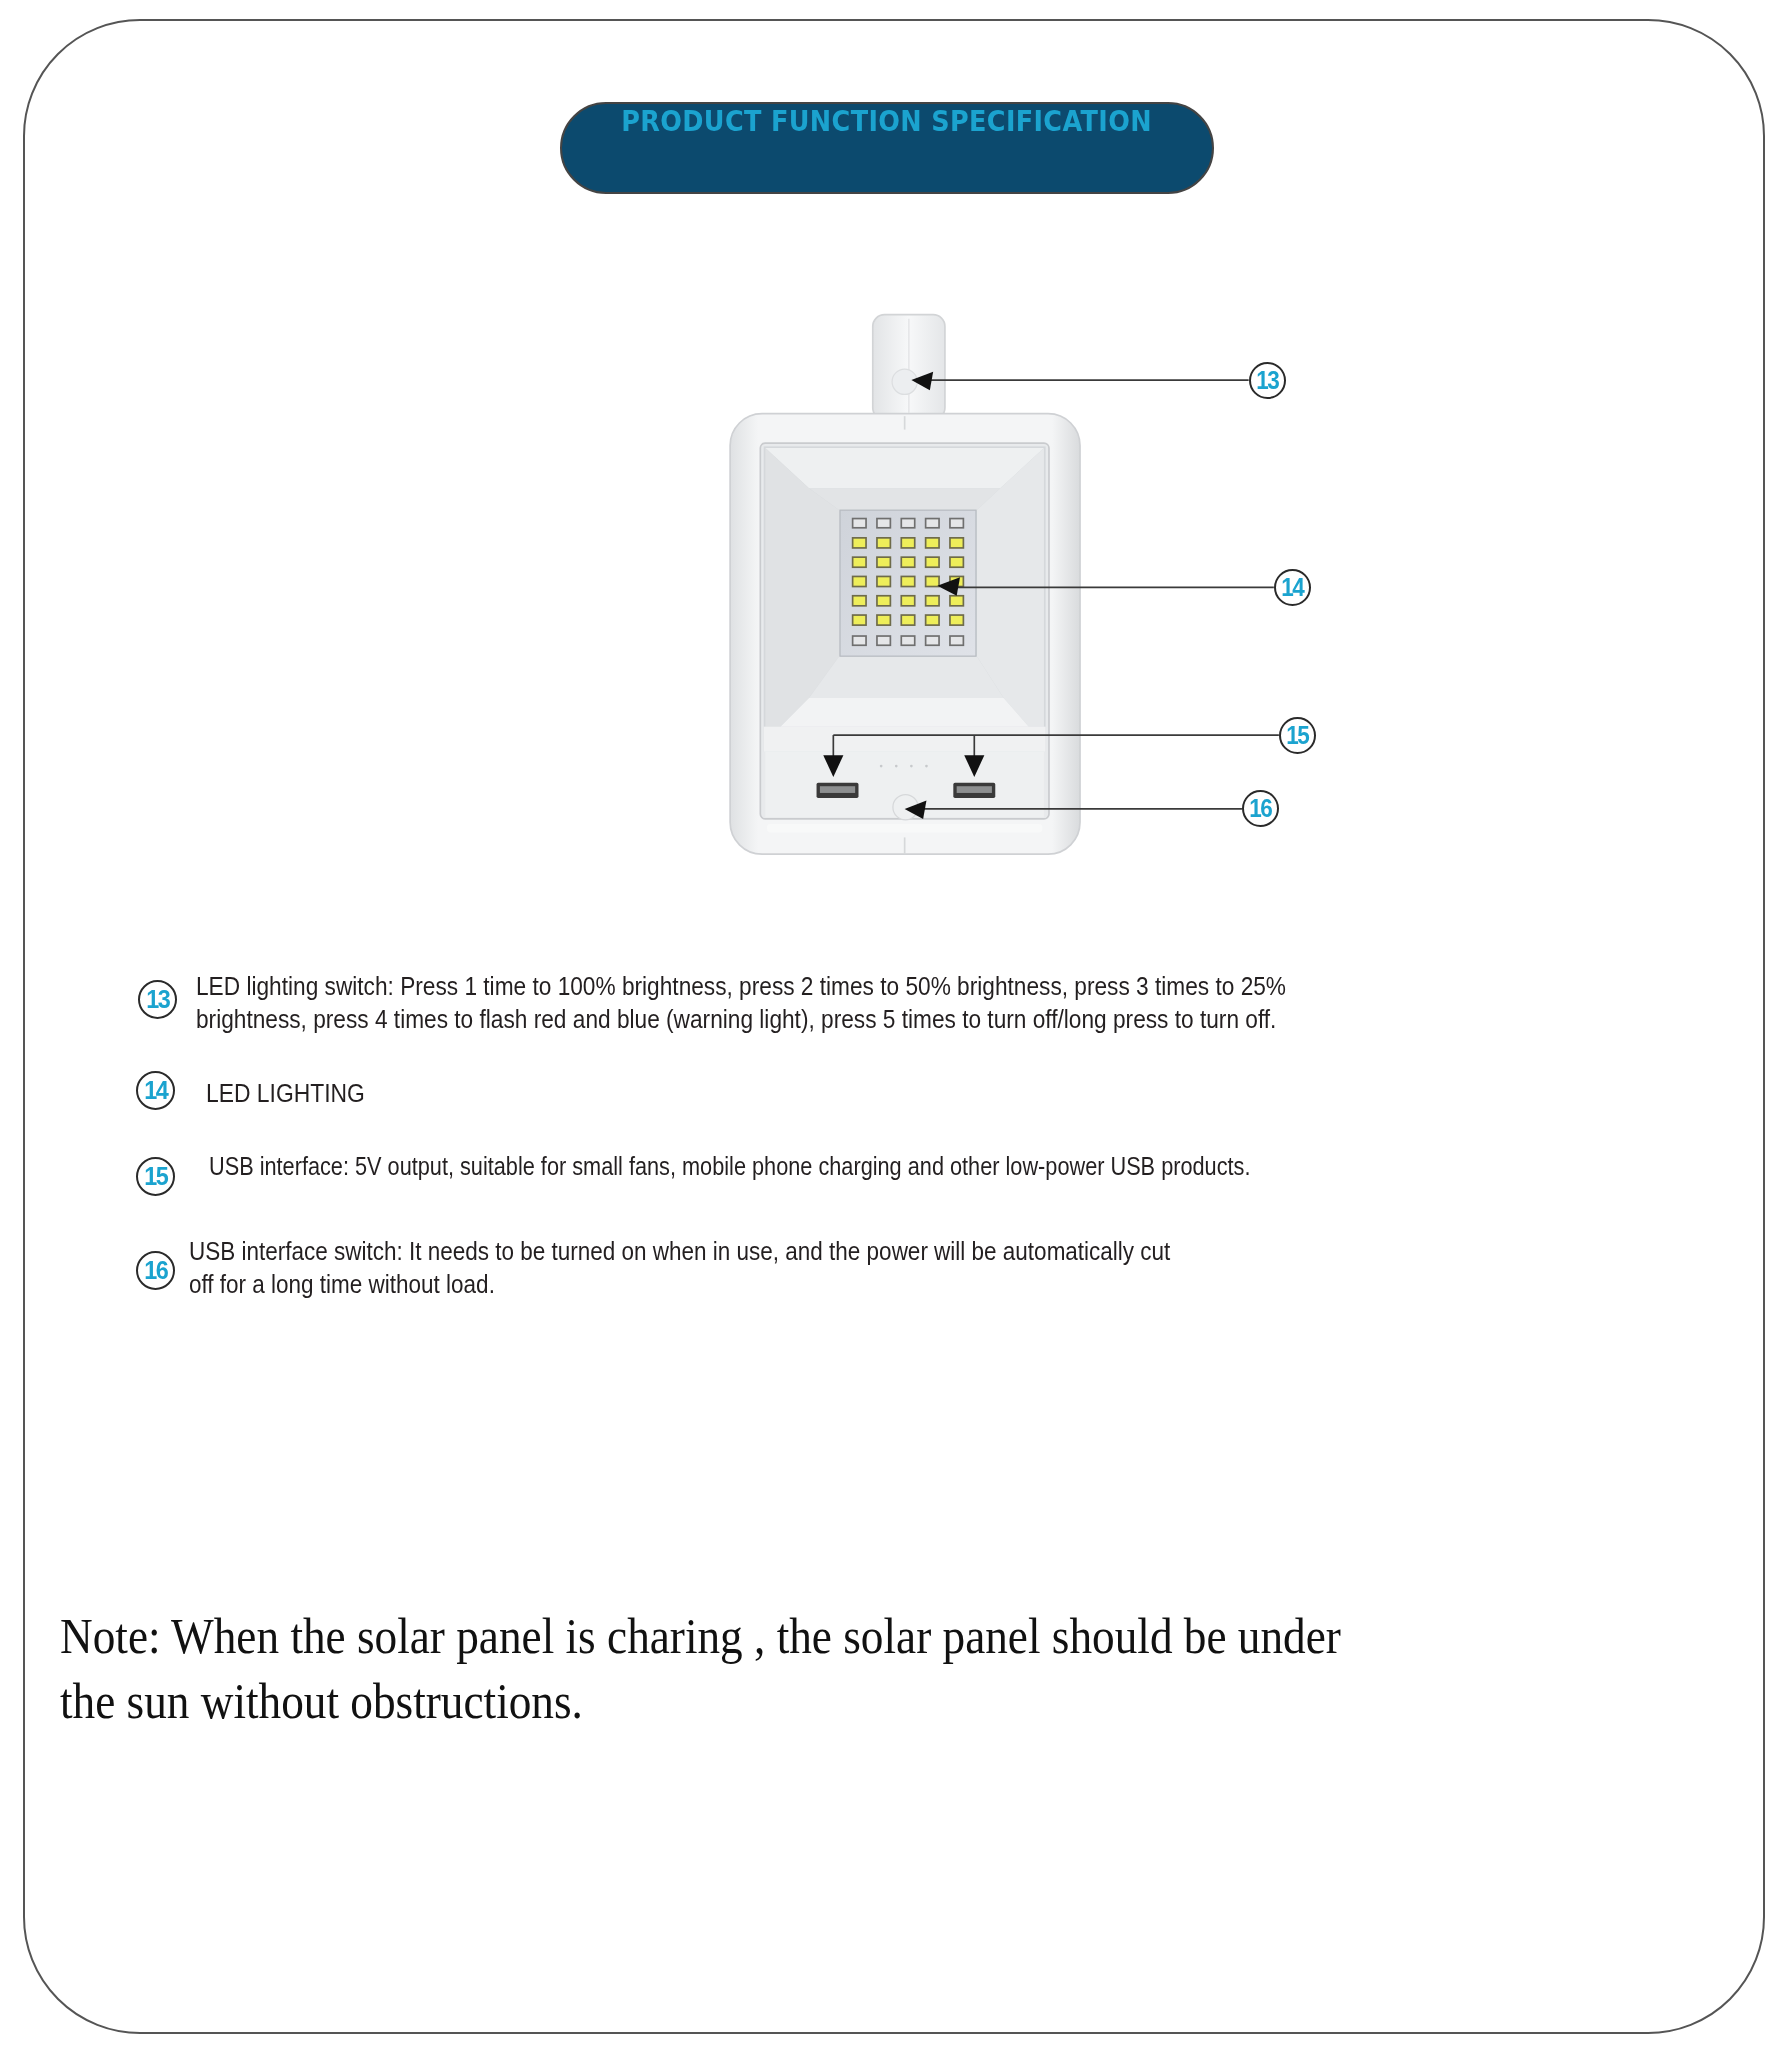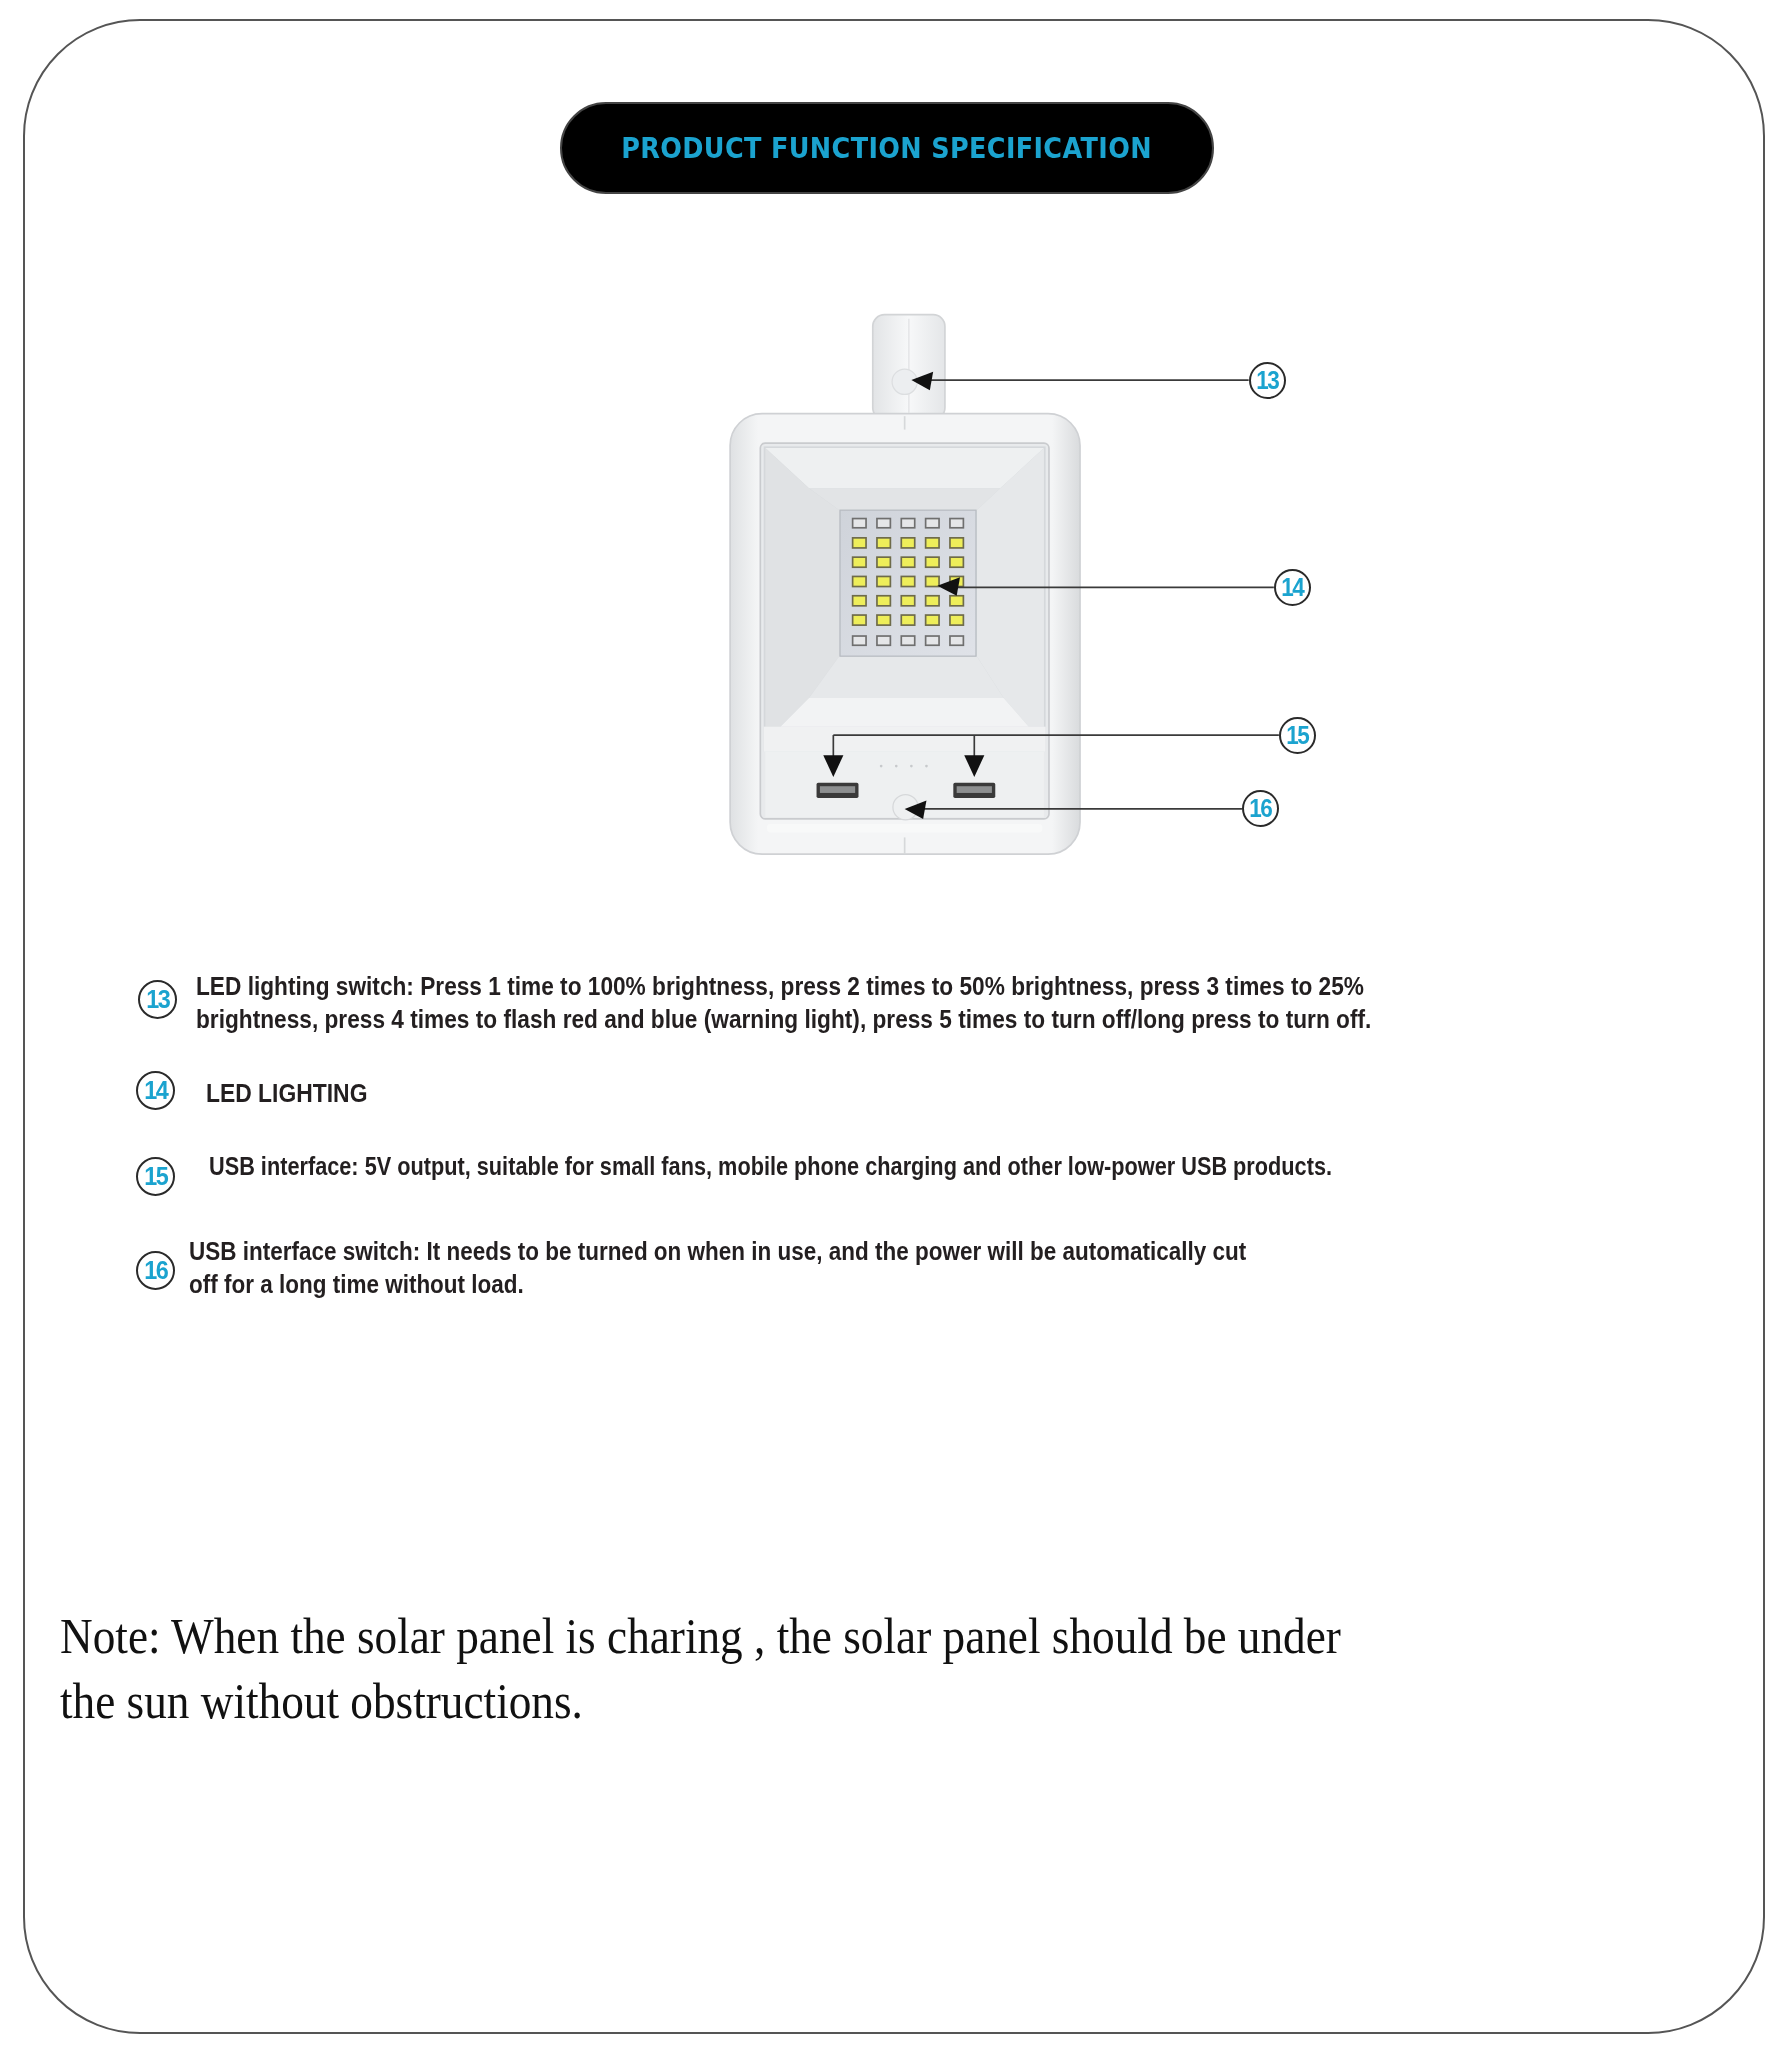--- a/index.html
+++ b/index.html
@@ -2,21 +2,21 @@
 <html style="font-size:13.4px"><head>
 <meta charset="utf-8">
 <style>
   html, body { margin: 0; padding: 0; background: #ffffff; }
   body { width: 1790px; height: 2062px; position: relative; overflow: hidden;
          font-family: "Liberation Sans", "DejaVu Sans", sans-serif; color: #231f20; }
   .frame { position: absolute; left: 22.7px; top: 19.3px; width: 1742px; height: 2015px;
            border: 2.5px solid #555; border-radius: 117px; box-sizing: border-box; }
   .title-pill { position: absolute; left: 560px; top: 102px; width: 654px; height: 92px;
                 box-sizing: border-box; border: 2.5px solid #444; border-radius: 46px;
-                background: #000000; display: flex; align-items: center; justify-content: center; }
+                background: #0c4a6e; display: flex; align-items: flex-start; justify-content: center; }
   .title-pill span { font-family: "DejaVu Sans", sans-serif; font-weight: bold; font-size: 29px;
                      color: #1ba3cf; letter-spacing: 0.4px; white-space: nowrap;
                      display: inline-block; transform: scaleX(0.88); }
 
   
   .device { position: absolute; left: 0; top: 0; width: 1790px; height: 923px; pointer-events: none; }
   .device svg { position: absolute; left: 0; top: 0; }
 
   .callout { position: absolute; width: 37px; height: 37px; box-sizing: border-box;
              border: 2.1px solid #2a2a2a; border-radius: 50%; background: #fff;
@@ -24,21 +24,21 @@
   .callout span { font-family: "Liberation Sans", sans-serif; font-weight: bold; font-size: 25px;
                   color: #1ba3cf; letter-spacing: -1.7px; transform: scaleX(0.9); display: inline-block; }
 
   .items { position: absolute; left: 0; top: 0; }
   .item { position: absolute; }
   .item .num { position: absolute; width: 39px; height: 39px; box-sizing: border-box;
                border: 2.1px solid #2a2a2a; border-radius: 50%; background: #fff;
                display: flex; align-items: center; justify-content: center; }
   .item .num span { font-family: "Liberation Sans", sans-serif; font-weight: bold; font-size: 26px;
                     color: #1ba3cf; letter-spacing: -1.7px; display: inline-block; transform: scaleX(0.9); }
-  .item .text { position: absolute; font-size: 26px; line-height: 33px; color: #231f20; white-space: nowrap; font-weight: bold; }
+  .item .text { position: absolute; font-size: 26px; line-height: 33px; color: #231f20; white-space: nowrap; }
   .item .text div { transform-origin: left center; }
 
   .note { position: absolute; left: 60px; top: 1604px; font-size: 50px; line-height: 65px;
           color: #111; white-space: nowrap; font-family: Liberation Serif, serif; }
   .note div { transform-origin: left center; }
 </style>
 </head>
 <body>
 
 <div class="frame"></div>

